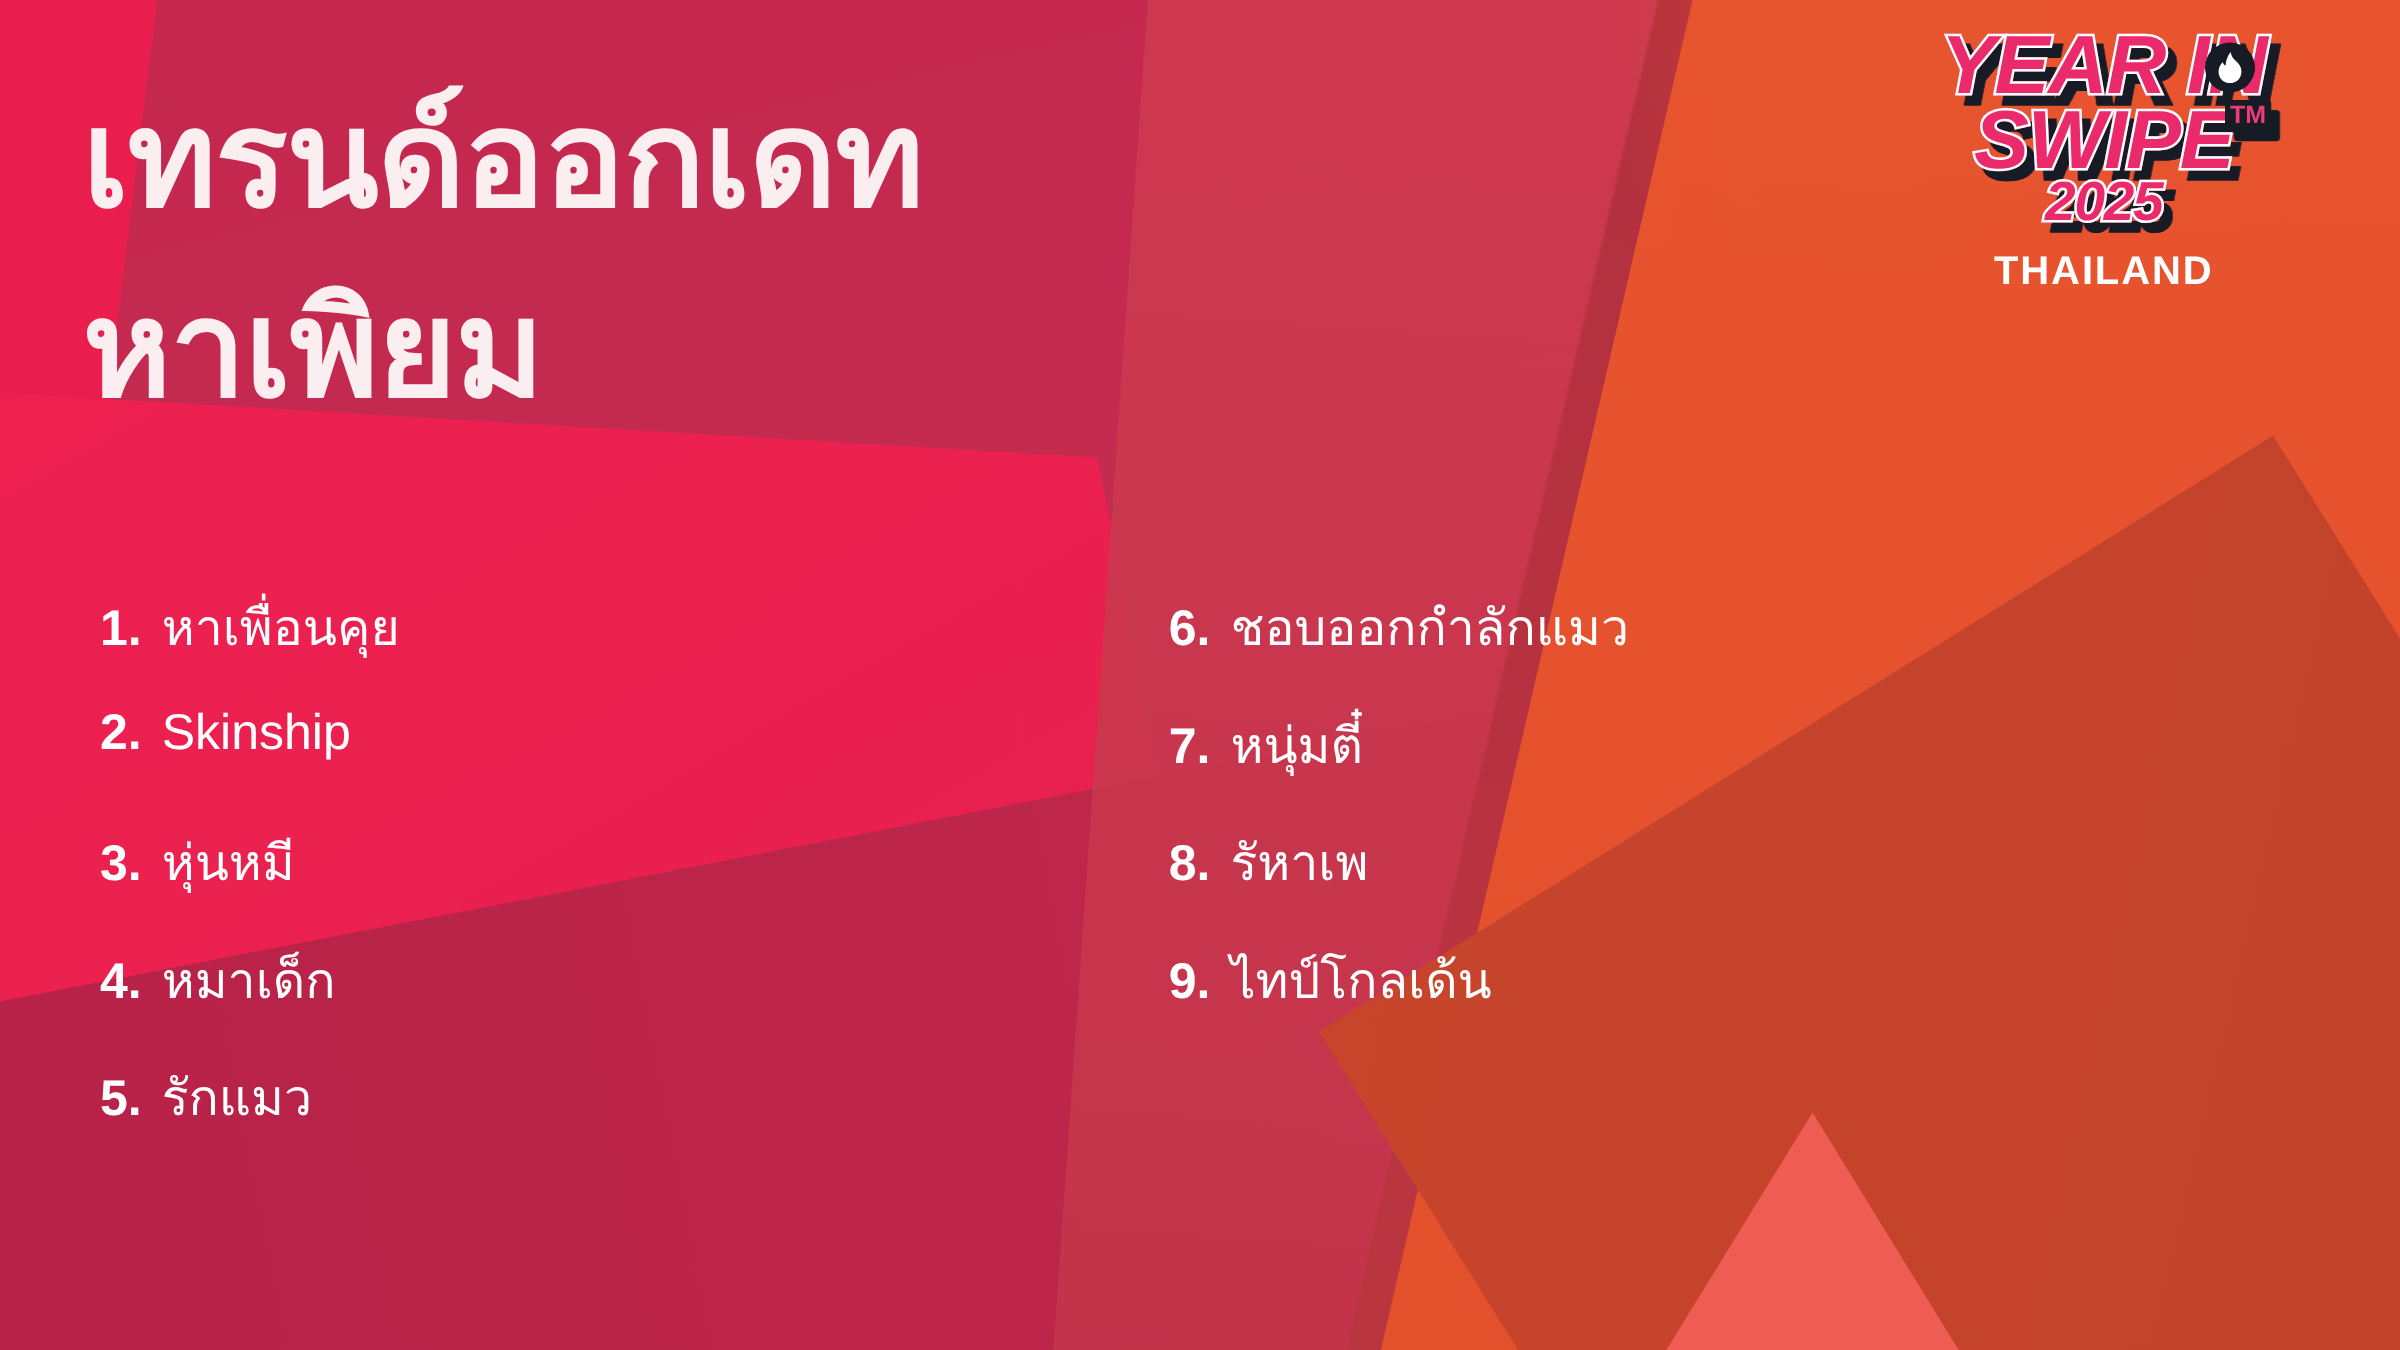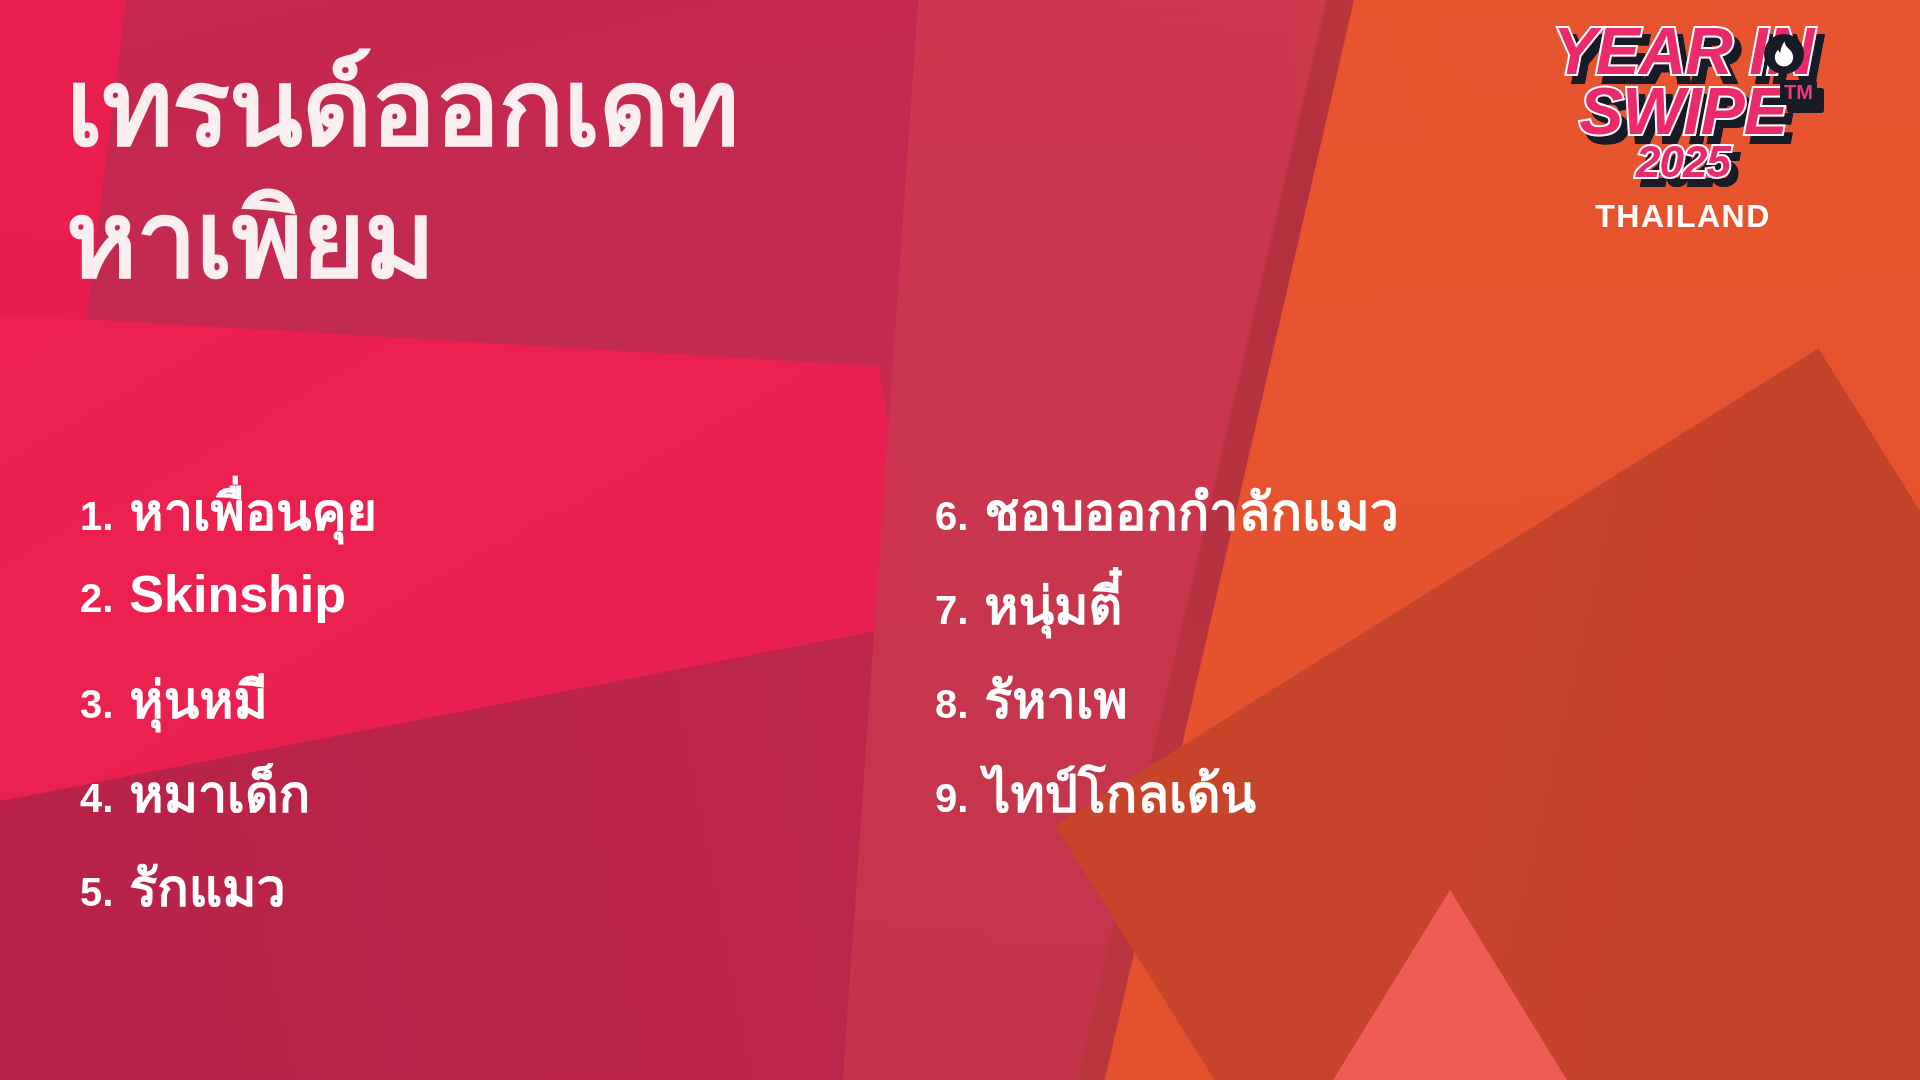--- a/index.html
+++ b/index.html
@@ -99,43 +99,43 @@
   #headline {
     position:absolute;
     left:66px; top:42px;
     width:1000px;
     color:#fbeef1;
     font-weight:700;
     font-size:108px;
     line-height:1.22;
     letter-spacing:-1px;
   }
-  #headline .hl-line { display:block; white-space:nowrap; }
+  #headline .hl-line { display:block; white-space:nowrap;margin-top:20px; }
 
   
   .trend-col { position:absolute; }
   #col-left  { left:80px;  top:470px; width:760px; }
   #col-right { left:935px; top:470px; width:900px; }
 
   .trend-item {
     display:flex;
     align-items:baseline;
     height:94px;
     color:#ffffff;
     white-space:nowrap;
   }
   .trend-rank {
     font-size:40px;
     font-weight:700;
     margin-right:16px;
     flex:0 0 auto;
   }
   .trend-label {
-    font-size:52px;
-    font-weight:700;
+    font-size:40px;
+    font-weight:400;
     text-align:center;
   }
 
   
   #logo {
     position:absolute;
     right:22px; top:18px;
     width:430px;
     text-align:center;
   }

